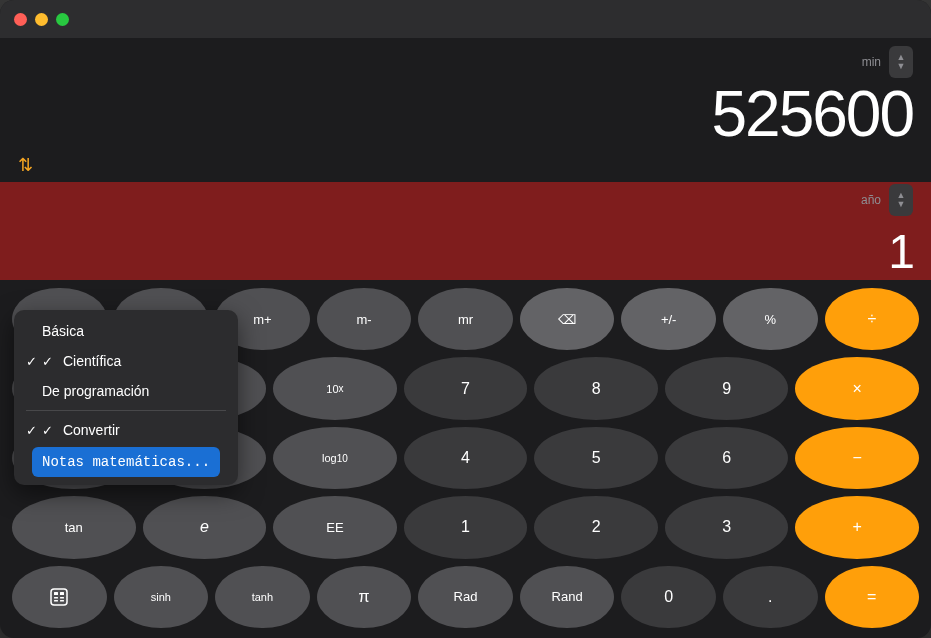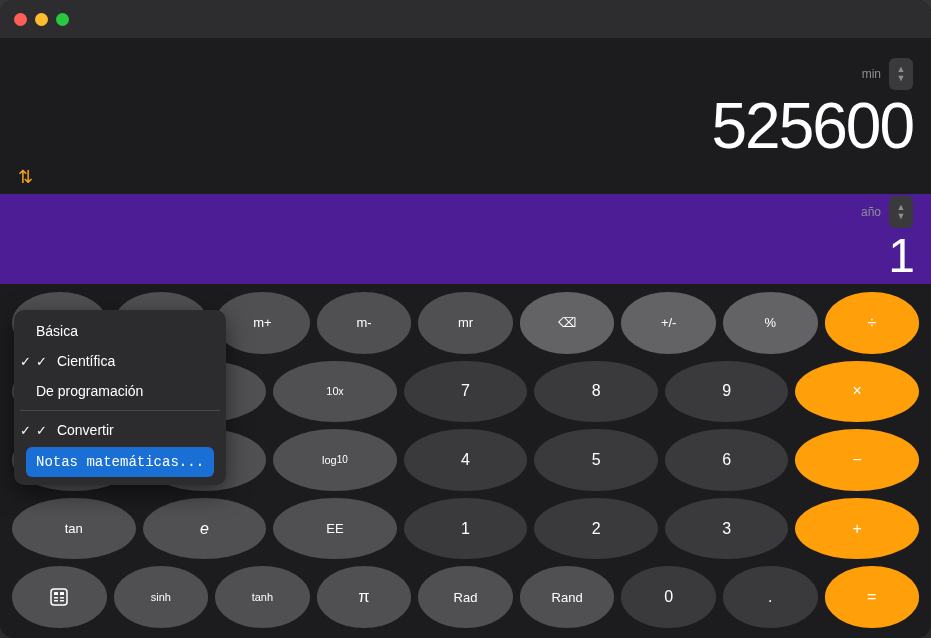--- a/index.html
+++ b/index.html
@@ -44,21 +44,21 @@
       cursor: pointer;
     }
 
     .traffic-close { background: #ff5f57; }
     .traffic-minimize { background: #febc2e; }
     .traffic-maximize { background: #28c840; }
 
     
     .display-area {
       background: #1c1c1e;
-      padding: 20px 18px 4px 18px;
+      padding: 8px 18px 4px 18px;
       display: flex;
       flex-direction: column;
       align-items: flex-end;
       flex-shrink: 0;
     }
 
     .display-value {
       color: #ffffff;
       font-size: 64px;
       font-weight: 300;
@@ -109,26 +109,27 @@
     }
 
     .sort-icon {
       color: #f5a623;
       font-size: 18px;
       cursor: pointer;
     }
 
     
     .display-area-2 {
-      background: #4c1d95;
+      background: #7f1d1d;
       padding: 2px 18px 4px 18px;
       display: flex;
       flex-direction: column;
       align-items: flex-end;
       flex-shrink: 0;
+      gap: 8px;
     }
 
     .display-value-2 {
       color: #ffffff;
       font-size: 48px;
       font-weight: 300;
       letter-spacing: -2px;
       line-height: 1;
     }
 
@@ -172,21 +173,21 @@
     .btn-small { font-size: 13px; }
     .btn-xsmall { font-size: 11px; }
 
     
     .dropdown-menu {
       position: absolute;
       left: 14px;
       top: 310px;
       background: #2c2c2e;
       border-radius: 10px;
-      padding: 6px 6px;
+      padding: 6px 12px;
       min-width: 200px;
       box-shadow: 0 8px 24px rgba(0,0,0,0.5);
       z-index: 100;
     }
 
     .menu-item {
       padding: 7px 16px;
       color: #ffffff;
       font-size: 14px;
       cursor: pointer;

